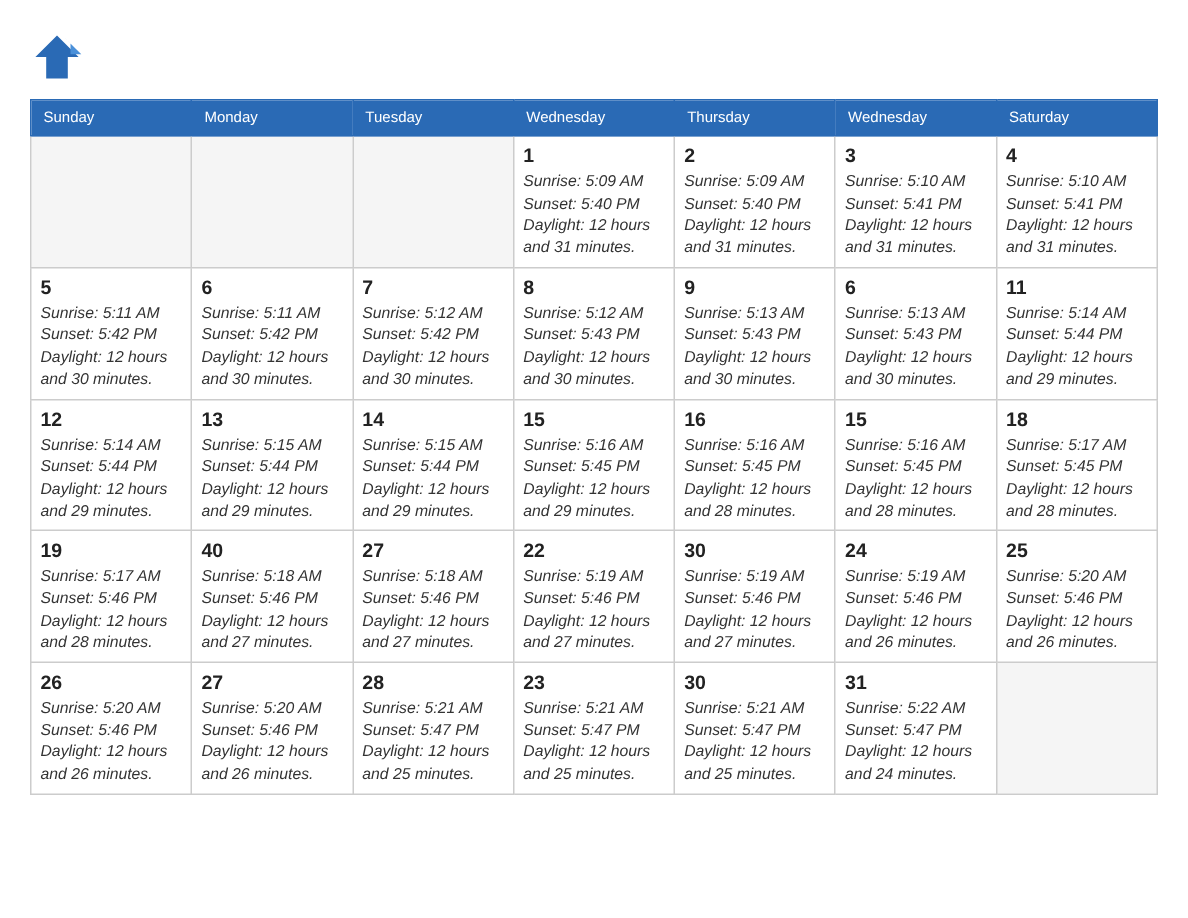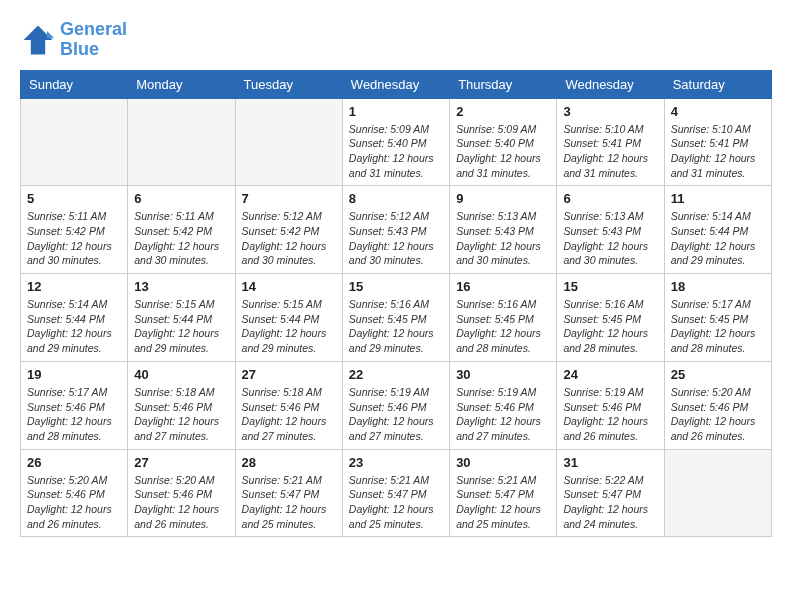--- a/index.html
+++ b/index.html
@@ -49,21 +49,21 @@
     .calendar {
       width: 100%;
       border-collapse: collapse;
       border: 1px solid #ccc;
     }
     .calendar th {
       background: #2a6ab5;
       color: #fff;
       text-align: left;
       padding: 6px 8px;
-      font-size: 13px;
+      font-size: 10px;
       font-weight: normal;
       border: 1px solid #2a6ab5;
     }
     .calendar td {
       border: 1px solid #ccc;
       vertical-align: top;
       padding: 5px 6px;
       width: 107px;
       min-height: 80px;
       background: #fff;
@@ -90,24 +90,20 @@
   </style>
 </head>
 <body>
 
 <div class="header">
   <div class="logo">
     <svg class="logo-icon" viewBox="0 0 40 40" width="40" height="40">
       <polygon points="20,4 36,20 28,20 28,36 12,36 12,20 4,20" fill="#2a6ab5"></polygon>
       <polygon points="24,4 38,18 30,18 30,10" fill="#4a90d9"></polygon>
     </svg>
-    <div class="logo-text">
-      <div><span>General</span></div>
-      <div style="color:#4a90d9"><span>Blue</span></div>
-    </div>
   </div>
   <div class="title-block">
     <div class="month-title"></div>
     <div class="location"></div>
   </div>
 </div>
 
 <table class="calendar">
   <thead>
     <tr>

